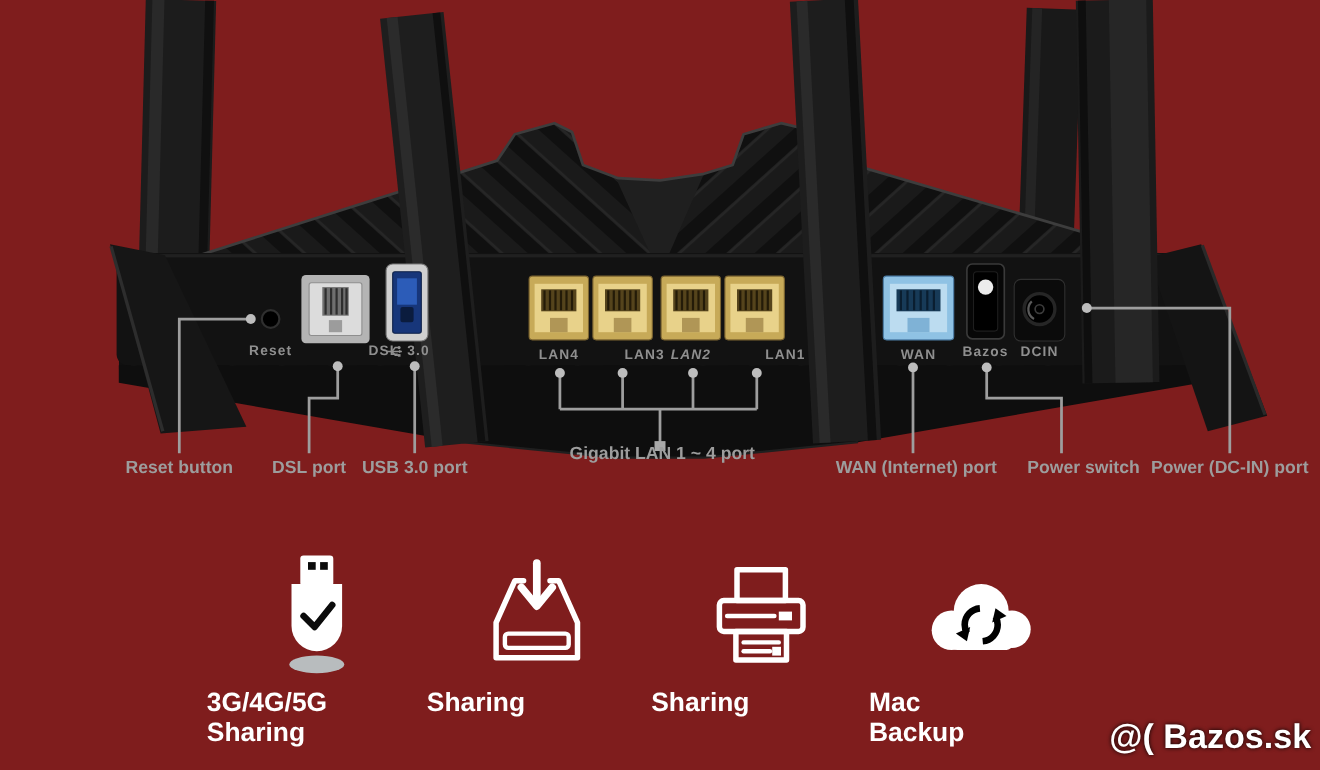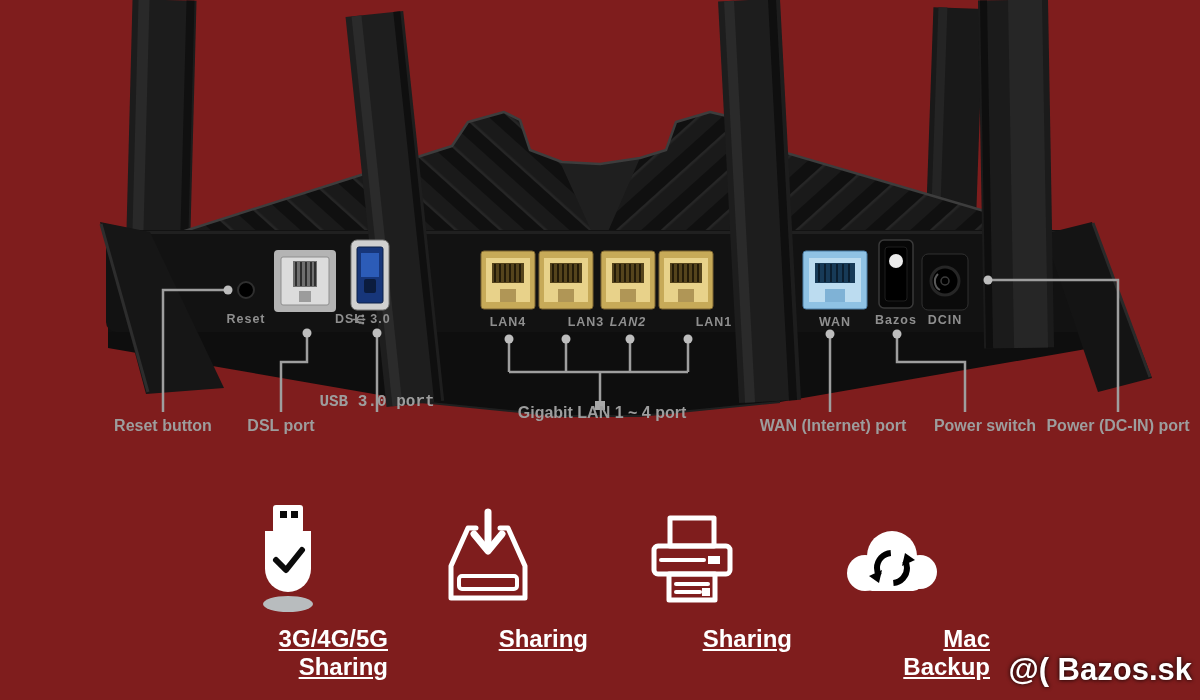--- a/index.html
+++ b/index.html
@@ -10,21 +10,21 @@
   .abs{position:absolute;}
   .cx{transform:translateX(-50%);}
   .plabel{
     color:#8f8f8f;font-size:12.5px;font-weight:bold;letter-spacing:1px;
     white-space:nowrap;display:flex;align-items:center;gap:3px;
   }
   .clabel{
     color:#9d9d9d;font-size:16px;font-weight:bold;white-space:nowrap;
   }
   .feature{
-    width:200px;text-align:right;color:#fff;text-decoration:underline;
+    width:200px;text-align:left;color:#fff;
   }
   .feature .ficon{height:112px;display:flex;align-items:flex-start;justify-content:center;}
   .feature .ftext{
     margin-top:10px;font-size:24px;line-height:28px;font-weight:bold;color:#fff;
   }
   .watermark{
     color:#fff;font-size:31px;font-weight:bold;white-space:nowrap;
     text-shadow:0 0 4px #000;
   }
 </style>
@@ -271,21 +271,21 @@
     </div>
   <div class="abs cx plabel" style="left:896px;top:313px;">
       <span>Bazos</span>
     </div>
   <div class="abs cx plabel" style="left:945px;top:313px;align-items:center;">
       <span>DCIN</span>
     </div>
 
   <div class="abs cx clabel" style="left:163px;top:417px;">Reset button</div>
   <div class="abs cx clabel" style="left:281px;top:417px;">DSL port</div>
-  <div class="abs cx clabel" style="left:377px;top:393px;font-family:Liberation Mono, monospace;">USB 3.0 port</div>
+  <div class="abs cx clabel" style="left:377px;top:417px;">USB 3.0 port</div>
   <div class="abs cx clabel" style="left:602px;top:404px;">Gigabit LAN 1 ~ 4 port</div>
   <div class="abs cx clabel" style="left:833px;top:417px;text-align:center;">WAN (Internet) port</div>
   <div class="abs cx clabel" style="left:965px;top:417px;margin-left:20px;">Power switch</div>
   <div class="abs cx clabel" style="left:1118px;top:417px;">Power (DC-IN) port</div>
 
   <div class="abs feature" style="left:188px;top:503px;">
     <div class="ficon">
       <svg width="92" height="112" viewBox="0 0 92 112">
         <ellipse cx="46" cy="101" rx="25" ry="8" fill="#c2d8da" opacity="0.85"></ellipse>
         <rect x="31" y="2" width="30" height="28" rx="3" fill="#fff"></rect>

